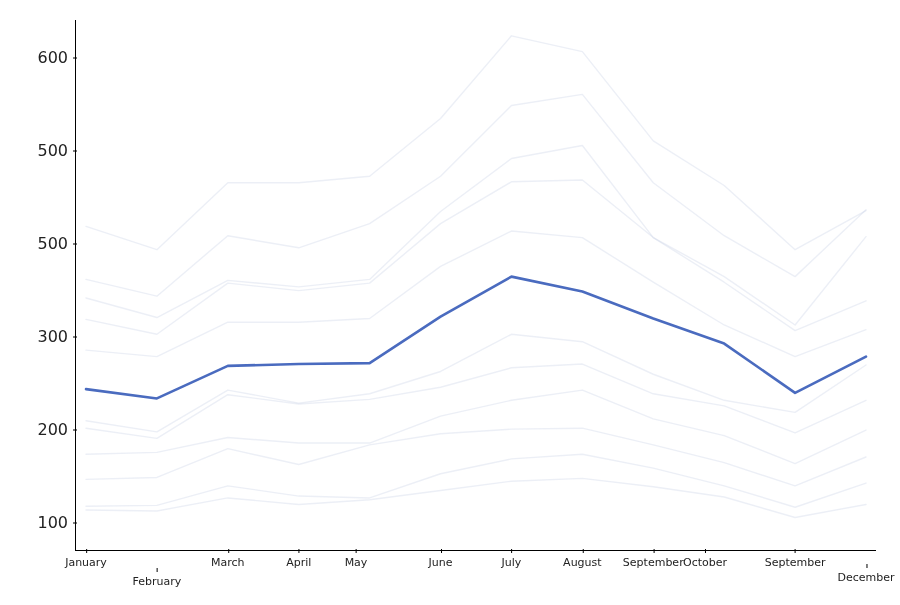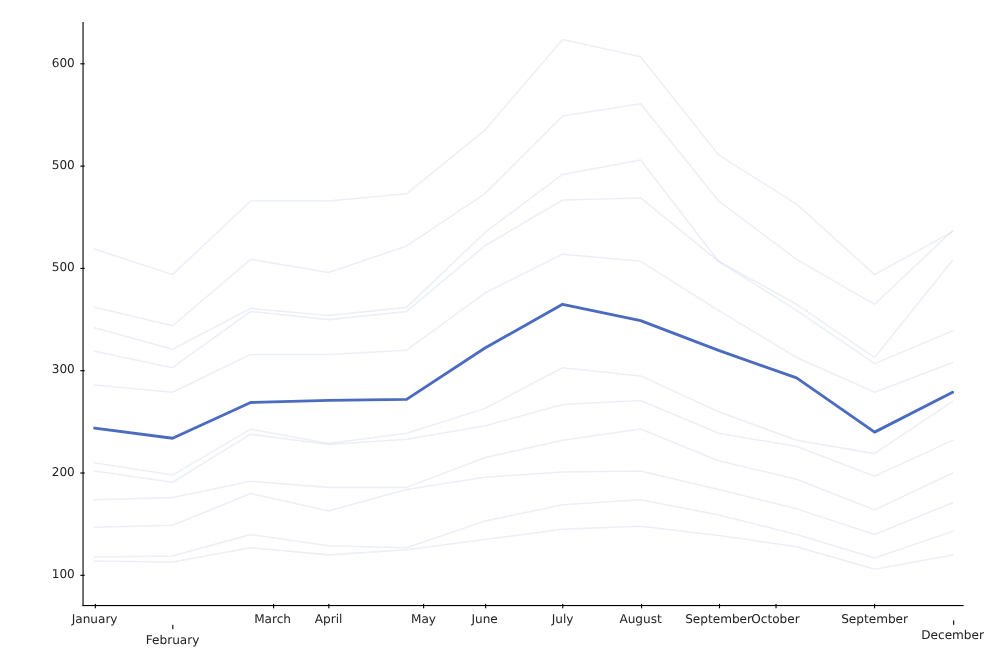--- a/index.html
+++ b/index.html
@@ -25,21 +25,21 @@
     border-left: 1px solid #000;
     border-bottom: 1px solid #000;
     box-sizing: content-box;
   }
   .tick-y {
     position: absolute;
     right: 100%;
     transform: translateY(50%);
     padding-right: 8px;
     white-space: nowrap;
-    font-size: 11px;
+    font-size: 16px;
     color: #222;
   }
   .tick-y::after {
     content: "";
     position: absolute;
     right: -1px;
     top: 50%;
     width: 4px;
     border-top: 1px solid #000;
   }
@@ -92,23 +92,23 @@
 
     <span class="tick-y" style="bottom: 27.8947px;">100</span>
     <span class="tick-y" style="bottom: 120.877px; margin-left: 24px;">200</span>
     <span class="tick-y" style="bottom: 213.86px;">300</span>
     <span class="tick-y" style="bottom: 306.842px;">500</span>
     <span class="tick-y" style="bottom: 399.825px;">500</span>
     <span class="tick-y" style="bottom: 492.807px;">600</span>
 
     <span class="tick-x" style="left: 10px;">January</span>
     <span class="tick-x" style="left: 80.9091px; margin-top: 19px;">February</span>
-    <span class="tick-x" style="left: 151.818px; margin-left: 20px;">March</span>
+    <span class="tick-x" style="left: 151.818px;">March</span>
     <span class="tick-x" style="left: 222.727px;">April</span>
-    <span class="tick-x" style="left: 309px;">May</span>
+    <span class="tick-x" style="left: 280px;">May</span>
     <span class="tick-x" style="left: 364.545px;">June</span>
     <span class="tick-x" style="left: 435.455px;">July</span>
     <span class="tick-x" style="left: 506.364px;">August</span>
     <span class="tick-x" style="left: 577.273px;">September</span>
     <span class="tick-x" style="left: 629px;">October</span>
     <span class="tick-x" style="left: 719.091px;">September</span>
     <span class="tick-x" style="left: 790px; margin-top: 15px;">December</span>
 
     <svg class="plot" preserveAspectRatio="none" viewBox="0 0 800 530">
         <path d="M10.00 490.02 L80.91 490.95 L151.82 477.93 L222.73 484.44 L293.64 479.79 L364.55 470.49 L435.45 461.19 L506.36 458.40 L577.27 466.77 L648.18 477.00 L719.09 497.46 L790.00 484.44" class="series bg"></path>

